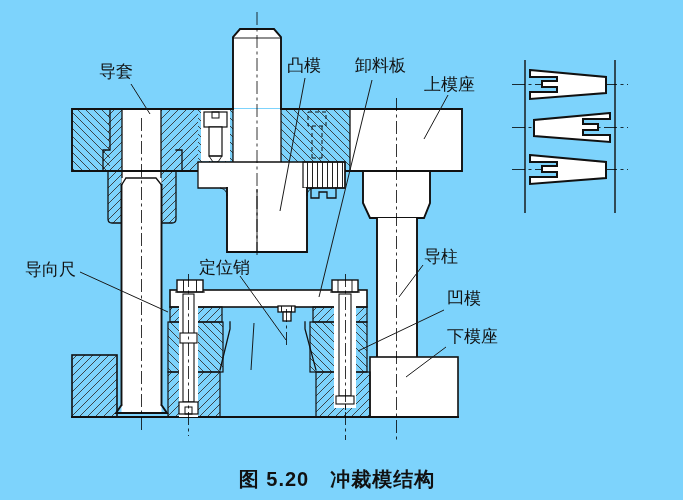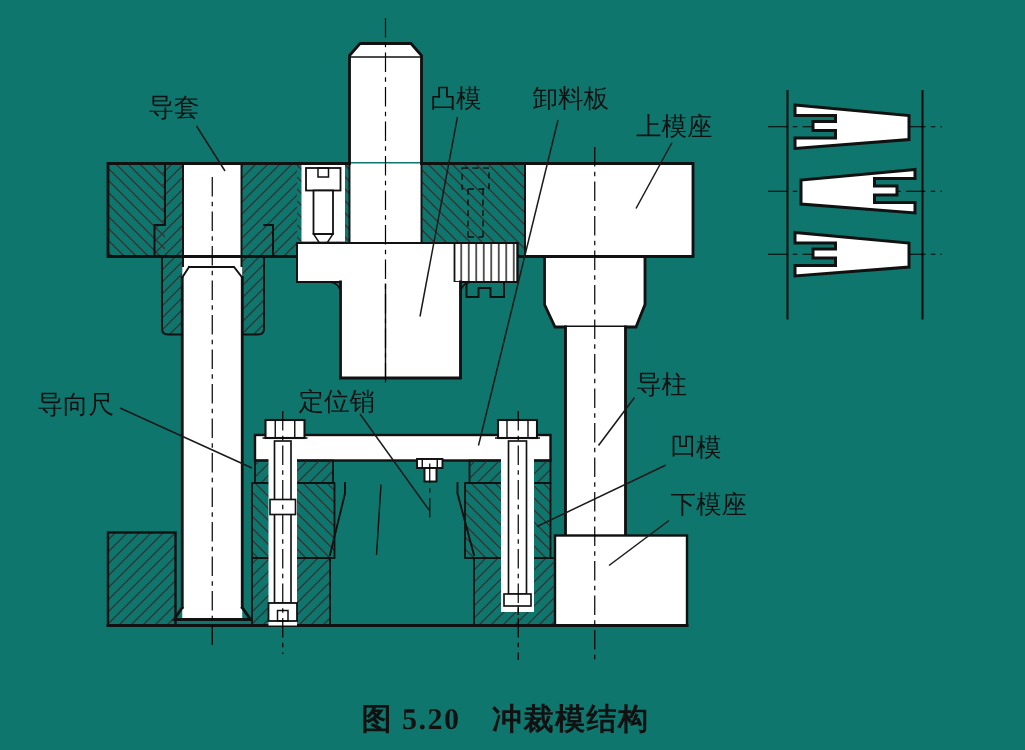--- a/index.html
+++ b/index.html
@@ -1,18 +1,18 @@
 <!DOCTYPE html>
 <html><head>
 <meta charset="utf-8">
 <style>
   html,body{margin:0;padding:0;background:#fff;}
   .stage{
-    position:relative;width:683px;height:500px;background:#0f766e;
-    font-family:Liberation Serif, serif;overflow:hidden;
+    position:relative;width:683px;height:500px;background:#7dd3fc;
+    font-family:Liberation Sans, sans-serif;overflow:hidden;
   }
   svg{display:block;}
   text{fill:#111;}
   .lbl{font-size:17px;}
   .caption{font-size:20px;font-weight:600;letter-spacing:1px;}
   .cl{stroke:#000;stroke-width:.8;stroke-dasharray:13 3.5 3 3.5;fill:none;}
   .ld{stroke:#1a1a1a;stroke-width:1;fill:none;}
   .o1{stroke:#111;stroke-width:1.9;fill:none;stroke-linecap:square;}
   .o2{stroke:#111;stroke-width:1.3;fill:none;stroke-linecap:square;}
   .o3{stroke:#111;stroke-width:.95;fill:none;}

